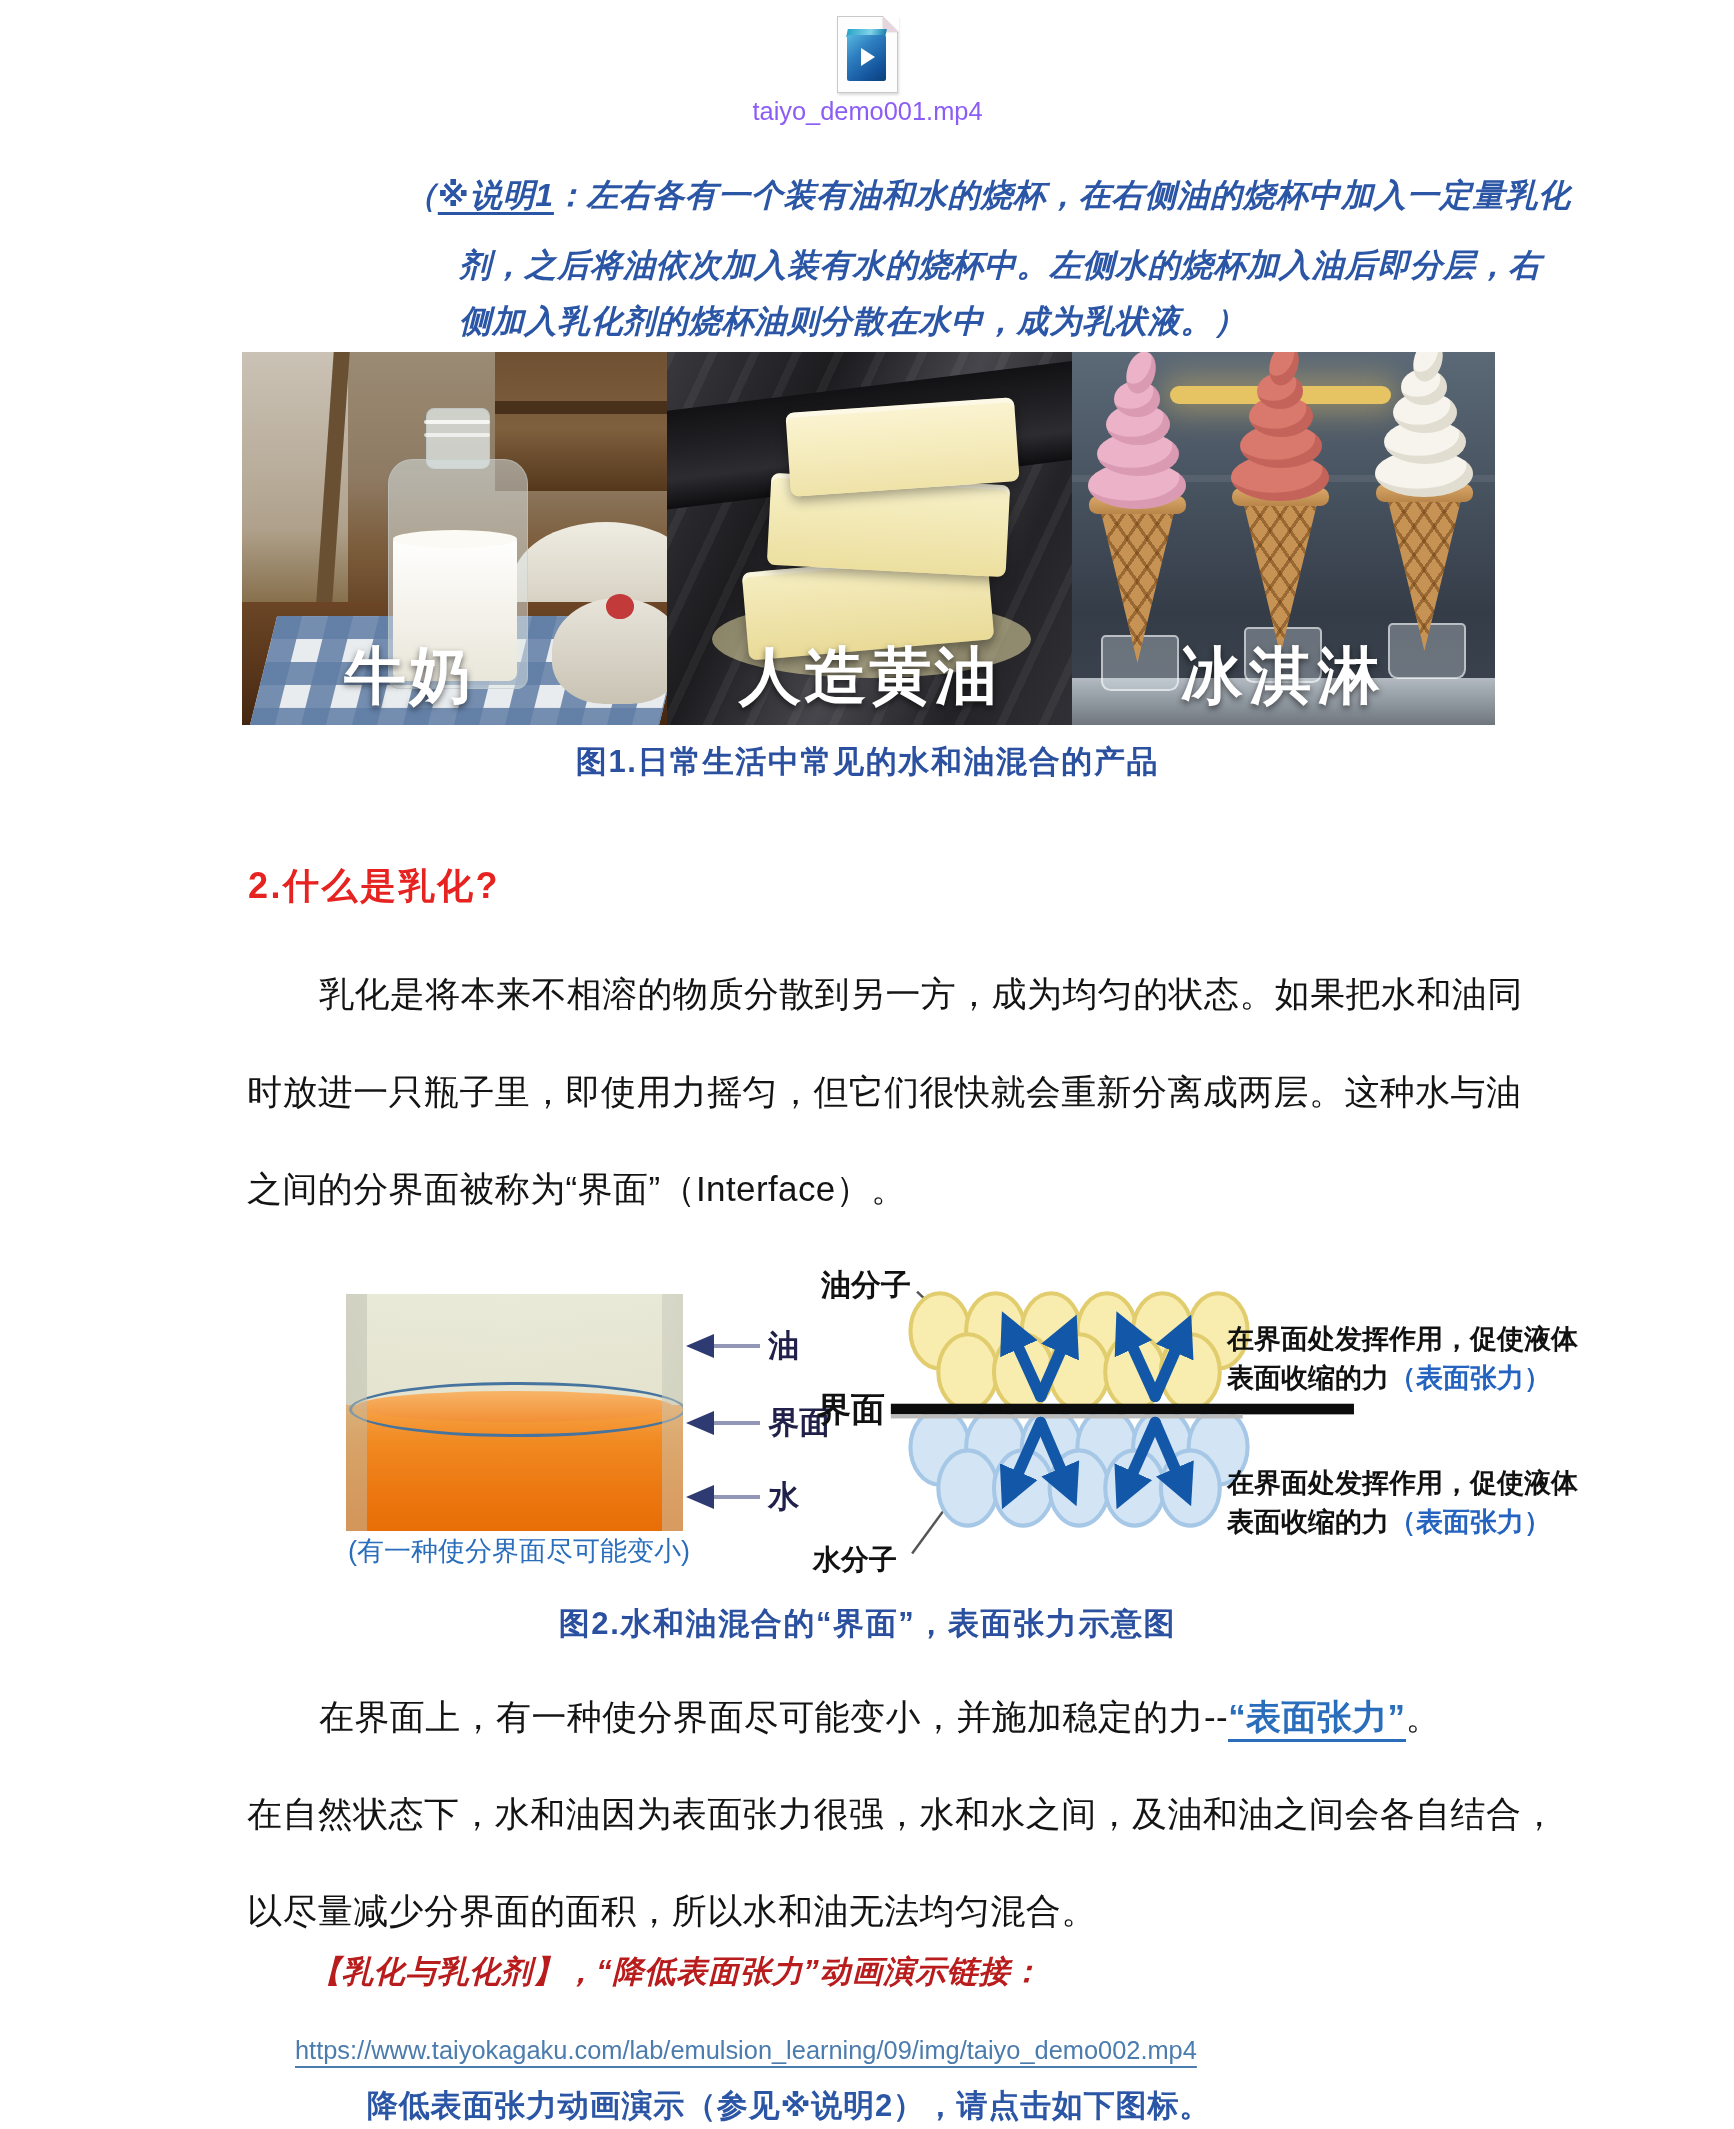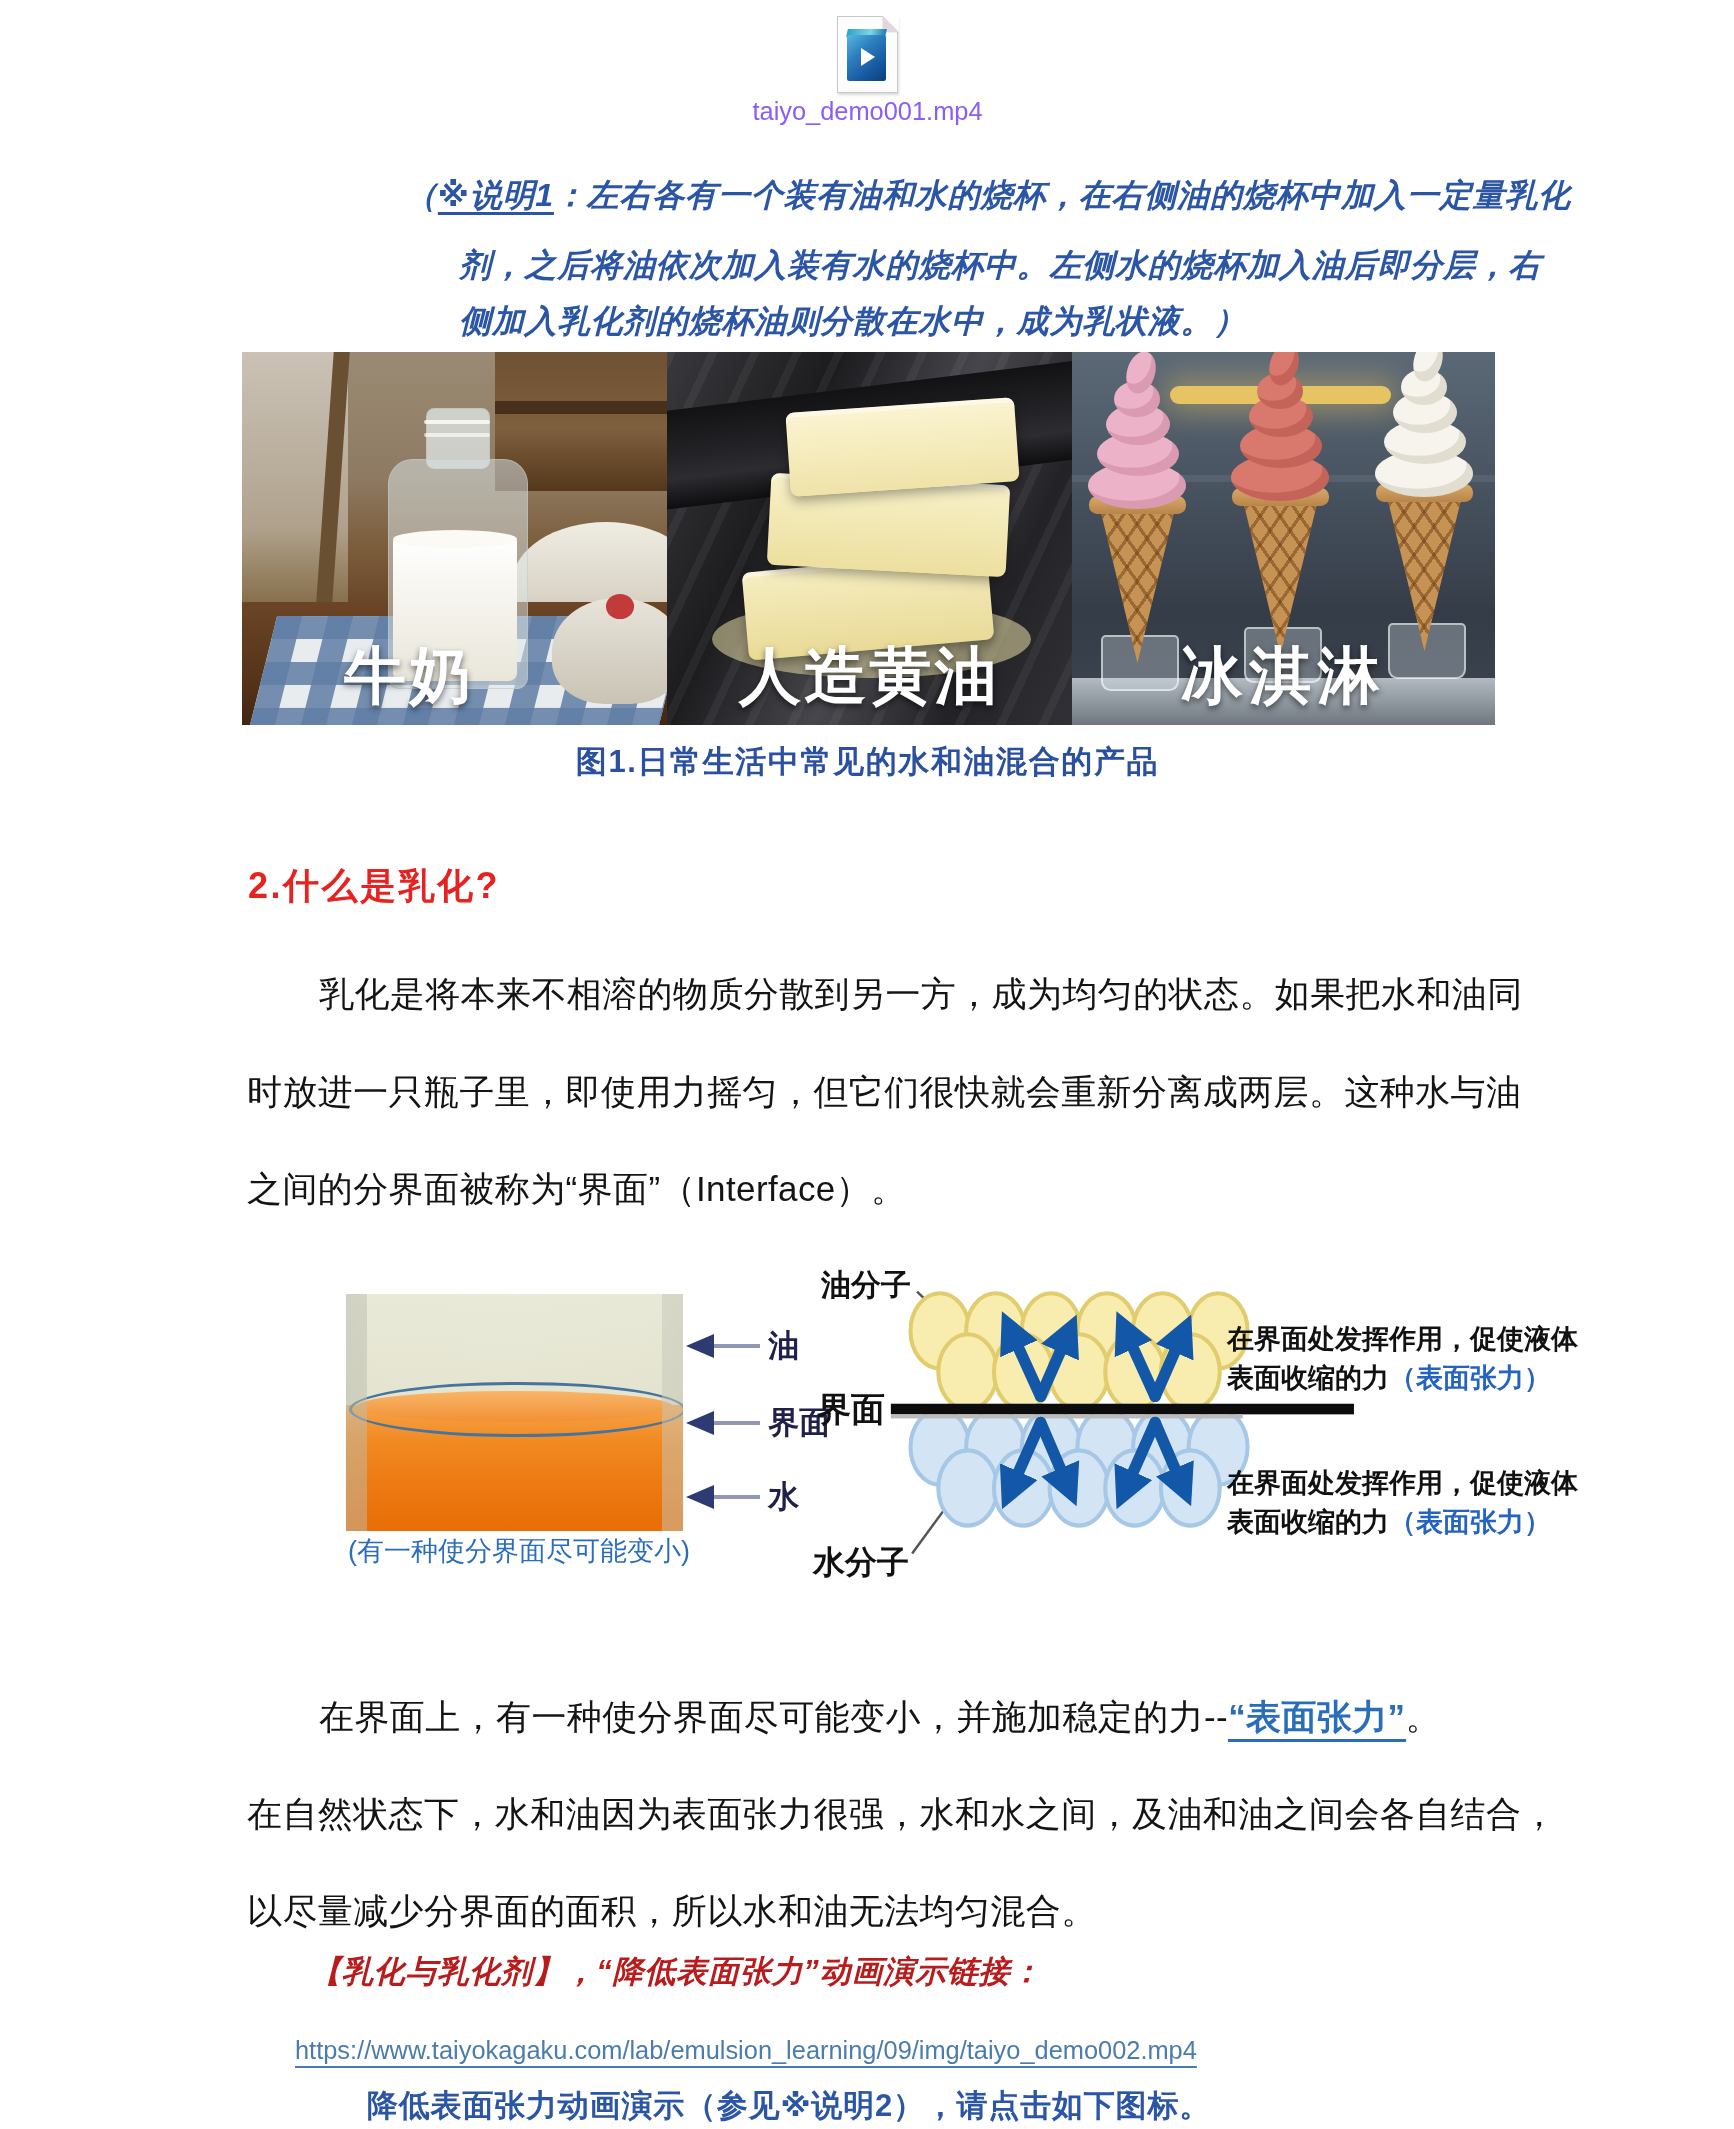--- a/index.html
+++ b/index.html
@@ -268,21 +268,21 @@
   </div>
   <div class="bk-callout" style="left:686px;top:1476px">
     <span class="bk-tri"></span>
     <span class="bk-dash"></span>
     <span class="bk-text">水</span>
   </div>
   <div class="bk-note">(有一种使分界面尽可能变小)</div>
 
   <div class="fig2-label" style="left:821px;top:1265px;font-size:30px">油分子</div>
   <div class="fig2-label" style="left:817px;top:1387px;font-size:34px">界面</div>
-  <div class="fig2-label" style="left:813px;top:1541px;font-size:32px">水分子</div>
+  <div class="fig2-label" style="left:813px;top:1541px;font-size:28px">水分子</div>
 
   <svg class="abs" style="left:889px;top:1290px" width="475" height="270" viewBox="0 0 580 330">
     <defs>
       <marker id="ah" viewBox="0 0 10 10" refX="6.5" refY="5" markerWidth="3.6" markerHeight="3.6" orient="auto-start-reverse">
         <path d="M0,0 L10,5 L0,10 z" fill="#1358a8"></path>
       </marker>
     </defs>
     <line x1="34" y1="2" x2="80" y2="46" stroke="#555" stroke-width="3"></line>
     <line x1="28" y1="322" x2="72" y2="262" stroke="#555" stroke-width="3"></line>
     <g fill="#f8edae" stroke="#e2cd6e" stroke-width="5">
@@ -327,20 +327,21 @@
 
   <div class="force-text" style="left:1227px;top:1320px">
     <div>在界面处发挥作用，促使液体</div>
     <div><span>表面收缩的力</span><span class="blue">（表面张力）</span></div>
   </div>
   <div class="force-text" style="left:1227px;top:1464px">
     <div>在界面处发挥作用，促使液体</div>
     <div><span>表面收缩的力</span><span class="blue">（表面张力）</span></div>
   </div>
 
+  <div class="cap" style="top:1603px">图2.水和油混合的“界面”，表面张力示意图</div>
 
   <div class="body-line" style="left:319px;top:1694px"><span>在界面上，有一种使分界面尽可能变小，并施加稳定的力--</span><span class="tension-link">“表面张力”</span><span>。</span></div>
   <div class="body-line" style="left:247px;top:1791px">在自然状态下，水和油因为表面张力很强，水和水之间，及油和油之间会各自结合，</div>
   <div class="body-line" style="left:247px;top:1888px">以尽量减少分界面的面积，所以水和油无法均匀混合。</div>
 
   <div class="f-title">【乳化与乳化剂】，“降低表面张力”动画演示链接：</div>
   <a class="f-url">https://www.taiyokagaku.com/lab/emulsion_learning/09/img/taiyo_demo002.mp4</a>
   <div class="f-instr">降低表面张力动画演示（参见※说明2），请点击如下图标。</div>
 
 </div>

